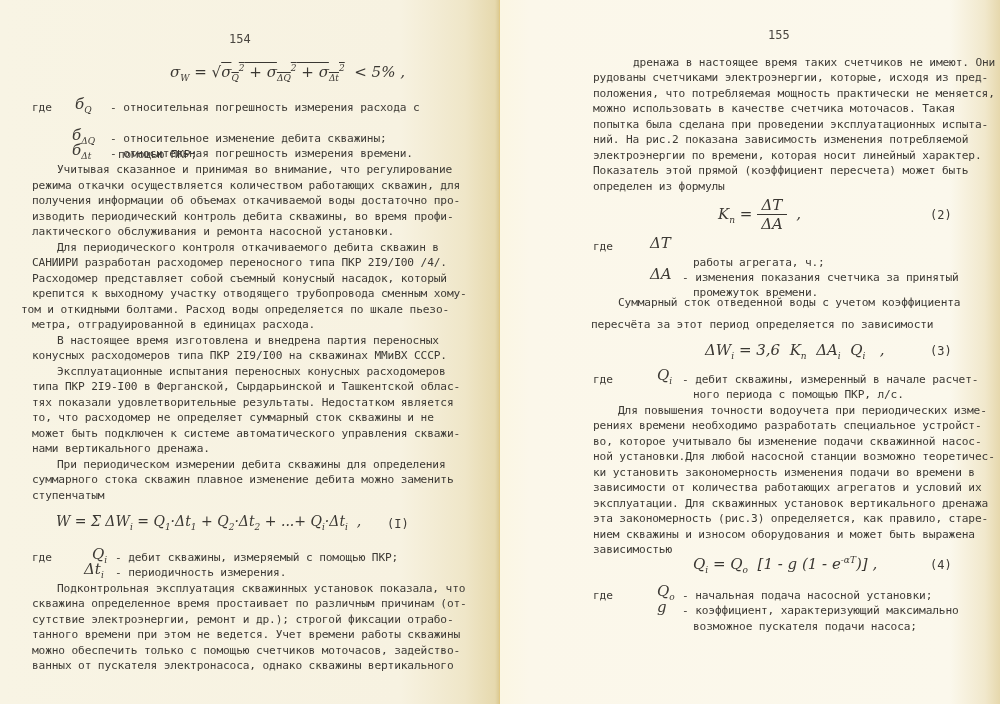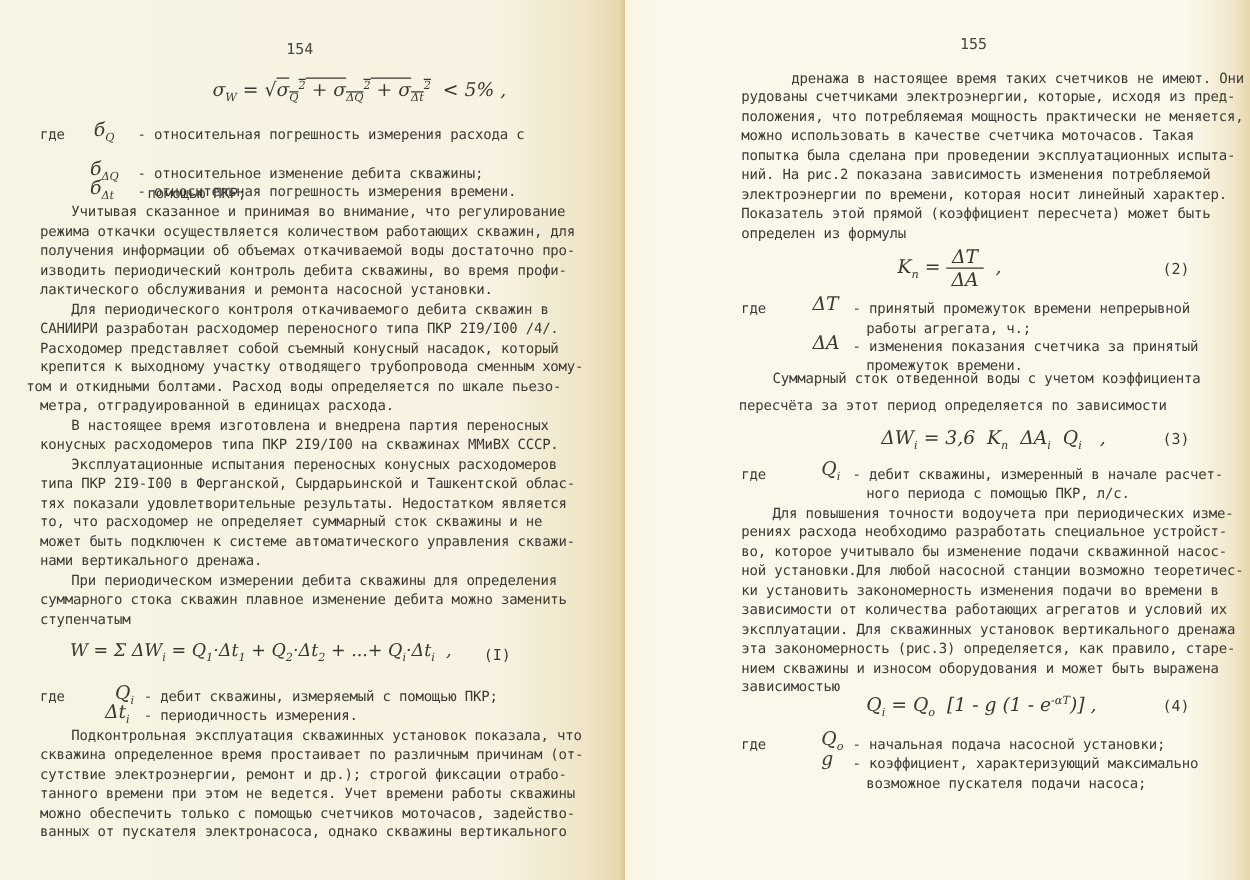--- a/index.html
+++ b/index.html
@@ -89,39 +89,38 @@
   <div class="line" style="left:93px;top:133px;">ний. На рис.2 показана зависимость изменения потребляемой</div>
   <div class="line" style="left:93px;top:149px;">электроэнергии по времени, которая носит линейный характер.</div>
   <div class="line" style="left:93px;top:164px;">Показатель этой прямой (коэффициент пересчета) может быть</div>
   <div class="line" style="left:93px;top:180px;">определен из формулы</div>
 
   <div class="formula" style="left:218px;top:196px;">K<sub>п</sub> = <span class="frac"><span class="num">ΔT</span><span class="den">ΔA</span></span> &nbsp;,</div>
   <div class="eqnum" style="left:430px;top:208px;">(2)</div>
 
   <div class="line" style="left:93px;top:240px;">где</div>
   <div class="sym" style="left:150px;top:234px;">ΔT</div>
-  <div class="line" style="left:182px;top:240px;">- принятый промежуток времени непрерывной</div>
   <div class="line" style="left:193px;top:256px;">работы агрегата, ч.;</div>
   <div class="sym" style="left:150px;top:265px;">ΔA</div>
   <div class="line" style="left:182px;top:271px;">- изменения показания счетчика за принятый</div>
   <div class="line" style="left:193px;top:286px;">промежуток времени.</div>
 
   <div class="line" style="left:118px;top:296px;text-align:right;">Суммарный сток отведенной воды с учетом  коэффициента</div>
   <div class="line" style="left:91px;top:318px;">пересчёта   за этот период  определяется по зависимости</div>
 
   <div class="formula" style="left:205px;top:341px;">ΔW<sub>i</sub> = 3,6 &nbsp;K<sub>п</sub> &nbsp;ΔA<sub>i</sub> &nbsp;Q<sub>i</sub> &nbsp;&nbsp;,</div>
   <div class="eqnum" style="left:430px;top:344px;">(3)</div>
 
   <div class="line" style="left:93px;top:373px;">где</div>
   <div class="sym" style="left:157px;top:366px;">Q<sub>i</sub></div>
   <div class="line" style="left:182px;top:373px;">- дебит скважины, измеренный в начале расчет-</div>
   <div class="line" style="left:193px;top:388px;">ного периода с помощью ПКР, л/с.</div>
 
   <div class="line" style="left:118px;top:404px;">Для повышения точности водоучета при периодических изме-</div>
-  <div class="line" style="left:93px;top:419px;">рениях расхода необходимо разработать специальное устройст-</div>
+  <div class="line" style="left:93px;top:419px;">рениях времени необходимо разработать специальное устройст-</div>
   <div class="line" style="left:93px;top:435px;">во, которое учитывало бы изменение подачи скважинной насос-</div>
   <div class="line" style="left:93px;top:450px;">ной установки.Для любой насосной станции возможно теоретичес-</div>
   <div class="line" style="left:93px;top:466px;">ки установить закономерность изменения подачи во времени в</div>
   <div class="line" style="left:93px;top:481px;">зависимости от количества работающих агрегатов и условий их</div>
   <div class="line" style="left:93px;top:497px;">эксплуатации. Для скважинных установок вертикального дренажа</div>
   <div class="line" style="left:93px;top:512px;">эта закономерность (рис.3) определяется, как правило, старе-</div>
   <div class="line" style="left:93px;top:528px;">нием скважины и износом оборудования и может быть выражена</div>
   <div class="line" style="left:93px;top:543px;">зависимостью</div>
 
   <div class="formula" style="left:193px;top:555px;">Q<sub>i</sub> = Q<sub>o</sub> &nbsp;[1 - g (1 - e<sup>-αT</sup>)] ,</div>

